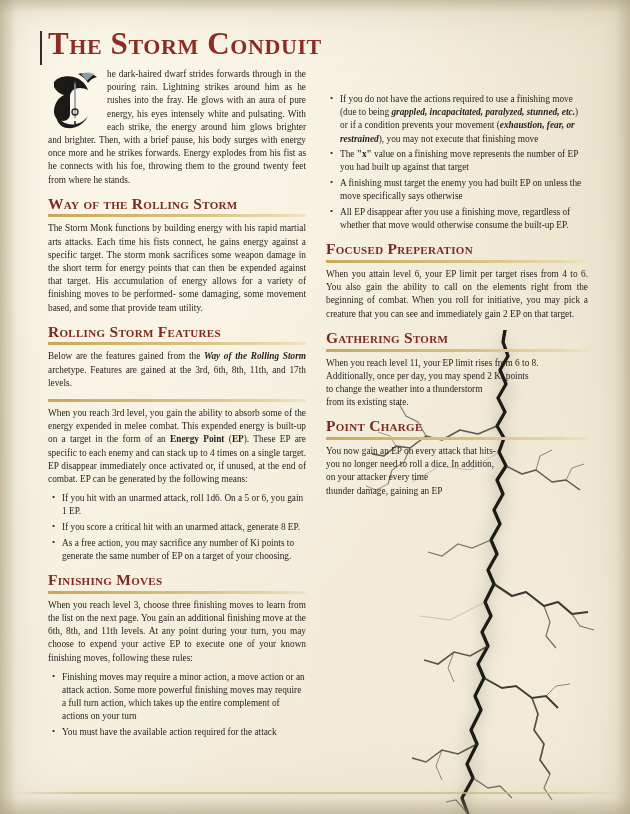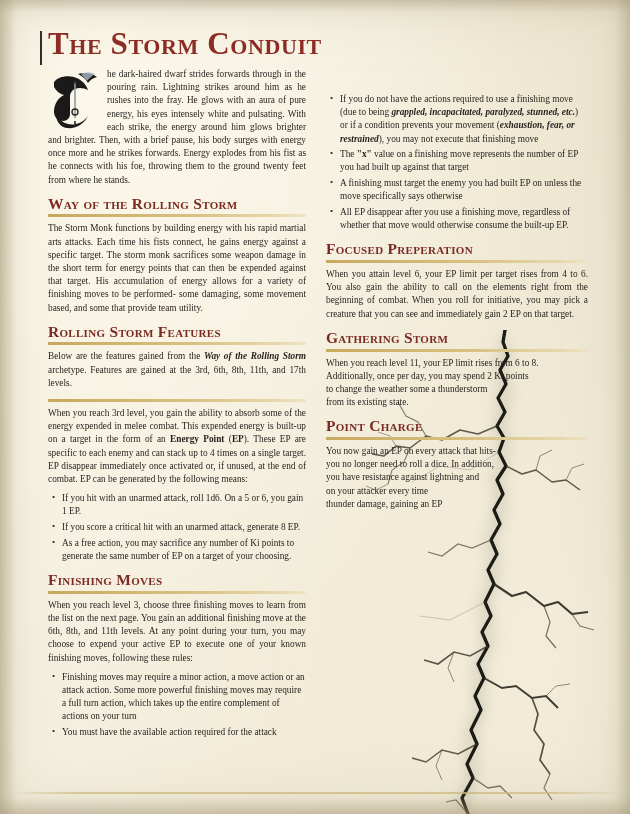--- a/index.html
+++ b/index.html
@@ -236,32 +236,31 @@
       <div class="rule"></div>
       <p>When you attain level 6, your EP limit per target rises from 4 to 6. You also gain the ability to call on the elements right from the beginning of combat. When you roll for initiative, you may pick a creature that you can see and immediately gain 2 EP on that target.</p>
     </div>
 
     <div class="sec">
       <h2>Gathering Storm</h2>
       <div class="rule"></div>
       <p>
         <span class="pc-line">When you reach level 11, your EP limit rises from 6 to 8.</span>
         <span class="pc-line">Additionally, once per day, you may spend 2 Ki points</span>
-        <span class="pc-line">to change the weather some a thunderstorm</span>
+        <span class="pc-line">to change the weather into a thunderstorm</span>
         <span class="pc-line">from its existing state.</span>
       </p>
     </div>
 
     <div class="sec">
       <h2>Point Charge</h2>
       <div class="rule"></div>
       <p>
         <span class="pc-line">You now gain an EP on every attack that hits-</span>
         <span class="pc-line">you no longer need to roll a dice. In addition,</span>
-        <span class="pc-line">you have resistance against lightning and</span>
         <span class="pc-line">on your attacker every time</span>
         <span class="pc-line">thunder damage, gaining an EP</span>
       </p>
     </div>
   </div>
 
   <div class="edge-left"></div>
   <div class="edge-right"></div>
   <div class="edge-top"></div>
   <div class="edge-bottom"></div>

